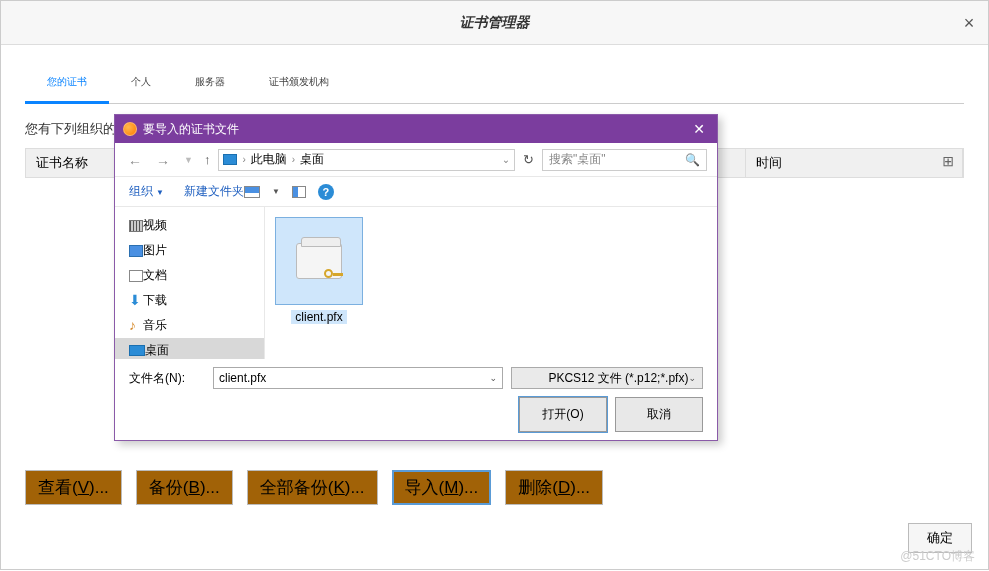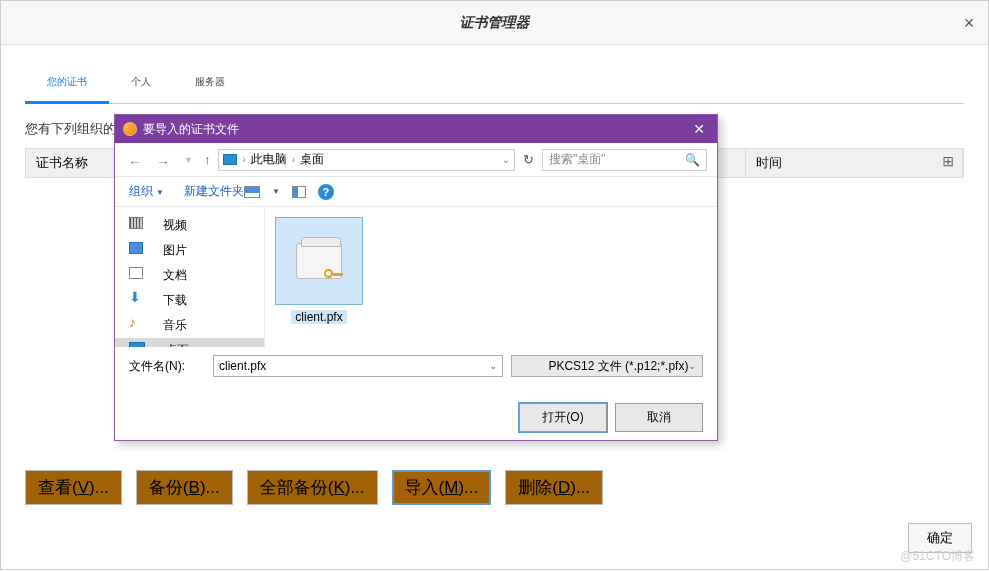--- a/index.html
+++ b/index.html
@@ -51,21 +51,21 @@
     .fp-toolbar { height: 30px; display: flex; align-items: center; padding: 0 14px; border-bottom: 1px solid #e8e8e8; font-size: 12px; justify-content: flex-start; }
     .fp-tl-left { display: flex; gap: 20px; }
     .fp-tl-link { color: #2060c0; cursor: pointer; }
     .fp-tl-caret { font-size: 8px; margin-left: 3px; }
     .fp-tl-right { display: flex; align-items: center; gap: 12px; }
     .fp-view-icn { width: 16px; height: 12px; background: linear-gradient(#4a90e2 60%, #fff 60%); border: 1px solid #888; }
     .fp-help { width: 16px; height: 16px; border-radius: 50%; background: #2b8cd6; color: #fff; font-size: 11px; display: flex; align-items: center; justify-content: center; font-weight: bold;}
     
     .fp-main { flex: 1; display: flex; overflow: hidden; }
     .fp-sidebar { width: 150px; border-right: 1px solid #e8e8e8; padding: 6px 0; font-size: 12px; overflow: hidden; }
-    .fp-sb-item { display: flex; align-items: flex-start; gap: 20px; padding: 4px 14px; cursor: pointer; }
+    .fp-sb-item { display: flex; align-items: center; gap: 0; padding: 4px 14px; cursor: pointer; }
     .fp-sb-item.sel { background: #d8d8d8; }
     .sb-icn { width: 14px; height: 12px; flex-shrink: 0; }
     .icn-video { background: repeating-linear-gradient(90deg,#555 0 1px,#ccc 1px 3px); border: 1px solid #777; }
     .icn-pic { background: #4a90e2; border: 1px solid #2b6fb0; }
     .icn-doc { background: #fff; border: 1px solid #888; }
     .icn-dl { color: #2b8cd6; font-size: 14px; line-height: 10px; }
     .icn-music { color: #d68a2b; font-size: 14px; line-height: 10px; }
     .icn-desk { background: #2b8cd6; border: 1px solid #1a6fb0; width: 16px; height: 11px; }
     
     .fp-content { flex: 1; padding: 10px; }
@@ -77,36 +77,37 @@
     .fp-key-c { width: 9px; height: 9px; border-radius: 50%; border: 2px solid #d6a62b; position: absolute; left: 0; top: 0; }
     .fp-key-b { width: 10px; height: 3px; background: #d6a62b; position: absolute; left: 9px; top: 4px; }
     .fp-fname { margin-top: 5px; background: #cfe6fb; display: inline-block; padding: 0 4px; }
     
     .fp-bottom { padding: 8px 14px; font-size: 12px; }
     .fp-row1 { display: flex; align-items: center; gap: 8px; margin-bottom: 8px; }
     .fp-lbl { width: 76px; text-align: left; }
     .fp-fname-in { flex: 1; border: 1px solid #aaa; height: 22px; display: flex; align-items: center; padding: 0 5px; justify-content: space-between; }
     .fp-filter { width: 192px; border: 1px solid #aaa; background: #eaeaea; height: 22px; display: flex; align-items: center; padding: 0 6px; justify-content: flex-end; }
     .fp-row2 { display: flex; justify-content: flex-end; gap: 8px; }
-    .fp-abtn { width: 88px; height: 29px; border: 1px solid #999; background: #e8e8e8; display: flex; align-items: center; justify-content: center; cursor: pointer; margin-top: 18px; }
+    .fp-abtn { width: 88px; height: 35px; border: 1px solid #999; background: #e8e8e8; display: flex; align-items: center; justify-content: center; cursor: pointer; }
     .fp-abtn.primary { box-shadow: 0 0 0 1px #5a9bd6; }
   </style>
 </head>
 <body>
 
 <div class="cm-window">
   <div class="cm-titlebar">
     <span class="cm-title">证书管理器</span>
     <span class="cm-close">×</span>
   </div>
   <div class="cm-body">
     <div class="cm-tabs">
       <div class="cm-tab active">您的证书</div>
       <div class="cm-tab">个人</div>
       <div class="cm-tab">服务器</div>
+      <div class="cm-tab">证书颁发机构</div>
     </div>
     <div class="cm-desc">您有下列组织的</div>
     <div class="cm-table-h">
       <div class="cm-th cm-th1">证书名称</div>
       <div class="cm-th cm-th3">
         <span>时间</span>
         <span class="cm-th-exp">⊞</span>
       </div>
     </div>
 

